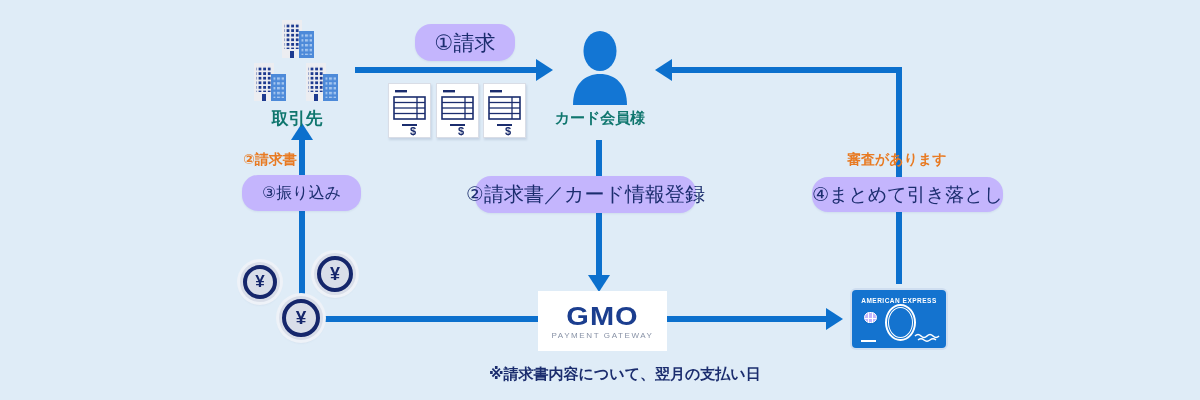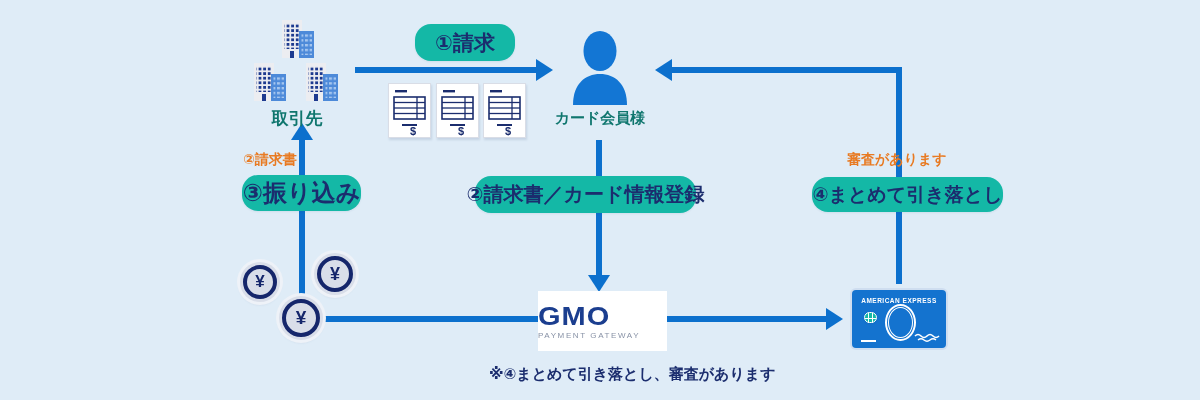--- a/index.html
+++ b/index.html
@@ -11,40 +11,40 @@
   .hline, .vline { position:absolute; background:#0c70cd; z-index:1; }
   .hline { height:6px; }
   .vline { width:6px; }
   .arr { position:absolute; width:0; height:0; z-index:1; }
   .arr.right { border-top:11px solid transparent; border-bottom:11px solid transparent; border-left:17px solid #0c70cd; }
   .arr.left  { border-top:11px solid transparent; border-bottom:11px solid transparent; border-right:17px solid #0c70cd; }
   .arr.up    { border-left:11px solid transparent; border-right:11px solid transparent; border-bottom:17px solid #0c70cd; }
   .arr.down  { border-left:11px solid transparent; border-right:11px solid transparent; border-top:17px solid #0c70cd; }
 
   
-  .chip { position:absolute; background:#14b8a6; border-radius:16px; display:flex; align-items:center; justify-content:center;
-          color:#1b2d6e; font-weight:bold; z-index:3; box-shadow:0 1px 2px rgba(30,60,120,.08); white-space:nowrap; }
+  .chip { position:absolute; background:#c4b5fd; border-radius:16px; display:flex; align-items:center; justify-content:center;
+          color:#1b2d6e; font-weight:normal; z-index:3; box-shadow:0 1px 2px rgba(30,60,120,.08); white-space:nowrap; }
   .note { position:absolute; color:#e87a22; font-weight:bold; font-size:14px; z-index:3; white-space:nowrap; }
 
   .nodelabel { position:absolute; color:#0f766e; font-weight:bold; text-align:center; z-index:3; white-space:nowrap; }
 
   
   .invoice { position:absolute; width:43px; height:55px; background:#ffffff; border:1px solid #d9dde6;
              box-shadow:1px 2px 2px rgba(120,140,170,.25); z-index:2; }
   .invoice svg { display:block; }
 
   
   .coin { position:absolute; border-radius:50%; background:#d9dee9; z-index:4;
           box-shadow:0 0 0 3px #eef2f8, 0 2px 3px rgba(90,110,150,.3); display:flex; align-items:center; justify-content:center; }
   .coin .ring { border:4px solid #15266b; border-radius:50%; display:flex; align-items:center; justify-content:center;
                 color:#15266b; font-weight:bold; }
 
   
   .gmo { position:absolute; left:538px; top:291px; width:129px; height:60px; background:#ffffff; z-index:3;
-         display:flex; flex-direction:column; justify-content:center; }
+         display:flex; flex-direction:column; align-items:center; justify-content:center; }
   .gmo .t { color:#1b3e8f; font-weight:bold; font-size:29px; line-height:26px; letter-spacing:1px; transform:scaleY(.92); }
   .gmo .s { color:#8892a6; font-size:8px; letter-spacing:1.6px; margin-top:2px; }
 
   
   .amex { position:absolute; left:852px; top:290px; width:94px; height:58px; background:#1473cf; border-radius:4px; z-index:3;
           box-shadow:0 0 0 2px #cfdef0; }
   .amex .brand { position:absolute; top:7px; left:0; right:0; text-align:center; color:#ffffff; font-weight:bold;
                  font-size:6.5px; letter-spacing:.5px; }
   .amex .chip { position:absolute; left:12px; top:22px; width:13px; height:11px; border:1px solid #ffffff; }
   .amex .chip i { position:absolute; background:#ffffff; }
@@ -146,21 +146,21 @@
 
   <div class="abs" style="left:568px; top:31px;">
     <svg width="64" height="74" viewBox="0 0 64 74">
       <ellipse cx="32" cy="20" rx="16.5" ry="20" fill="#1376d4"></ellipse>
       <path d="M5,74 C5,53 17,43 32,43 C47,43 59,53 59,74 Z" fill="#1376d4"></path>
     </svg>
   </div>
   <div class="nodelabel" style="left:540px; top:109px; width:120px; font-size:15px;">カード会員様</div>
 
   <div class="note" style="left:243px; top:151px;">②請求書</div>
-  <div class="chip" style="left:242px; top:175px; width:119px; height:36px; font-size:24px;">③振り込み</div>
+  <div class="chip" style="left:242px; top:175px; width:119px; height:36px; font-size:16px;">③振り込み</div>
 
   <div class="chip" style="left:475px; top:176px; width:221px; height:37px; font-size:20px;">②請求書／カード情報登録</div>
 
   <div class="note" style="left:847px; top:151px;">審査があります</div>
   <div class="chip" style="left:812px; top:177px; width:191px; height:35px; font-size:19px;">④まとめて引き落とし</div>
 
   <div class="coin" style="left:240px; top:262px; width:40px; height:40px;">
     <div class="ring" style="width:34px; height:34px; font-size:17px;">¥</div>
   </div>
   <div class="coin" style="left:314px; top:253px; width:42px; height:42px;">
@@ -187,15 +187,15 @@
       </div>
     <div class="sig">
       <svg width="26" height="12" viewBox="0 0 26 12">
         <path d="M1,4 Q4,1 7,4 T13,4 T19,4 T25,4" fill="none" stroke="#ffffff" stroke-width="1.6"></path>
         <path d="M4,8 Q7,5.5 10,8 T16,8 T22,8" fill="none" stroke="#ffffff" stroke-width="1.4"></path>
       </svg>
     </div>
     <div class="bbar"></div>
   </div>
 
-  <div class="foot">※④まとめて引き落とし、審査があります</div>
+  <div class="foot">※請求書内容について、翌月の支払い日</div>
 
 </div>
 
 </body></html>

